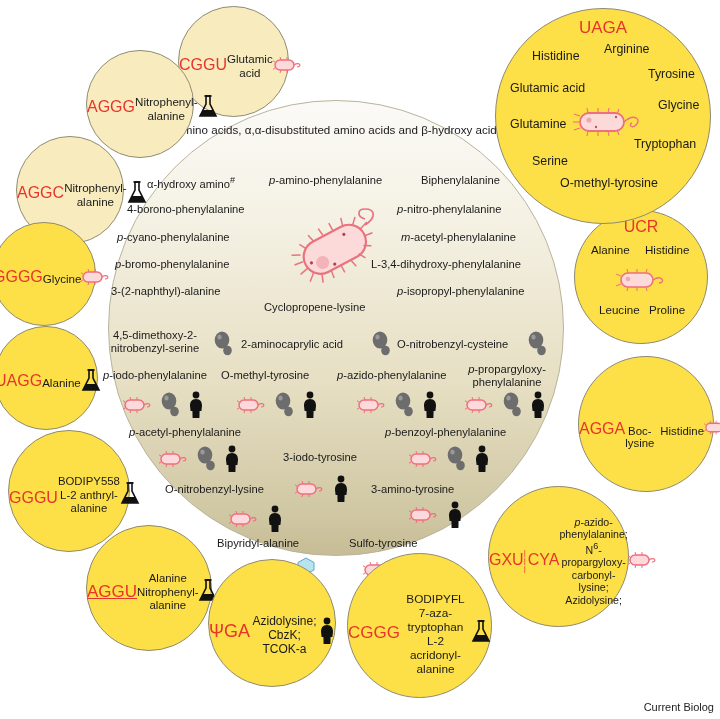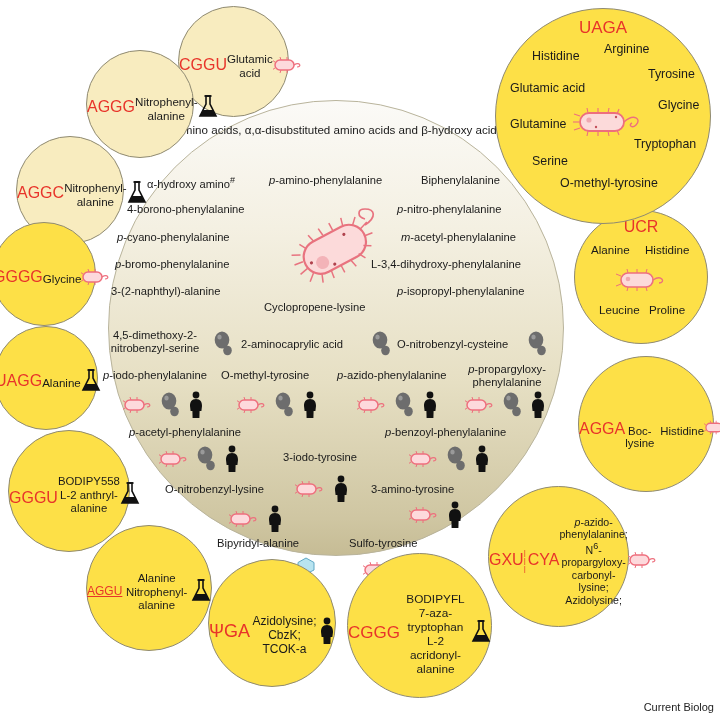--- a/index.html
+++ b/index.html
@@ -612,21 +612,21 @@
         <svg width="20" height="24" viewBox="0 0 20 24">
             <path d="M8 1 L8 9 L2 21 L18 21 L12 9 L12 1 Z" fill="none" stroke="#111" stroke-width="1.6"></path>
             <path d="M5.2 15 L14.8 15 L18 21 L2 21 Z" fill="#111"></path>
             <path d="M6.5 1 L13.5 1" stroke="#111" stroke-width="1.8"></path>
           </svg>
       </span>
     </div>
   </div>
 
   <div class="node gold" style="left:86px; top:525px; width:126px; height:126px;">
-    <div class="code" style="font-size:12px;text-decoration:underline;">AGGU</div>
+    <div class="code" style="font-size:17px;text-decoration:underline;">AGGU</div>
     <div class="items" style="font-size:11.4px;">
       <div>Alanine</div>
       <div>Nitrophenyl-alanine</div>
     </div>
     <div class="icons">
       <span class="ic">
         <svg width="20" height="24" viewBox="0 0 20 24">
             <path d="M8 1 L8 9 L2 21 L18 21 L12 9 L12 1 Z" fill="none" stroke="#111" stroke-width="1.6"></path>
             <path d="M5.2 15 L14.8 15 L18 21 L2 21 Z" fill="#111"></path>
             <path d="M6.5 1 L13.5 1" stroke="#111" stroke-width="1.8"></path>

